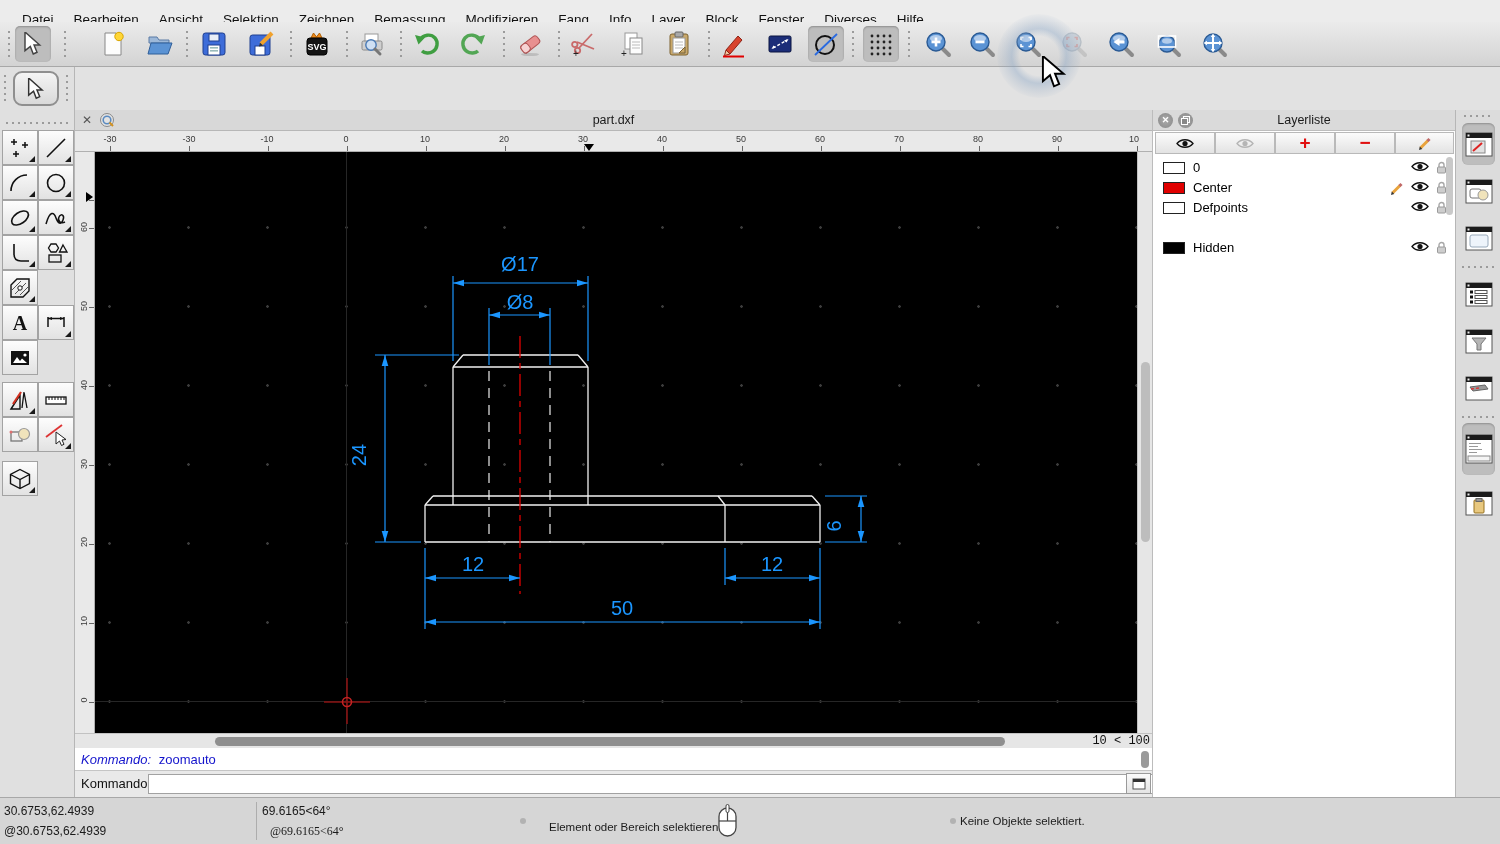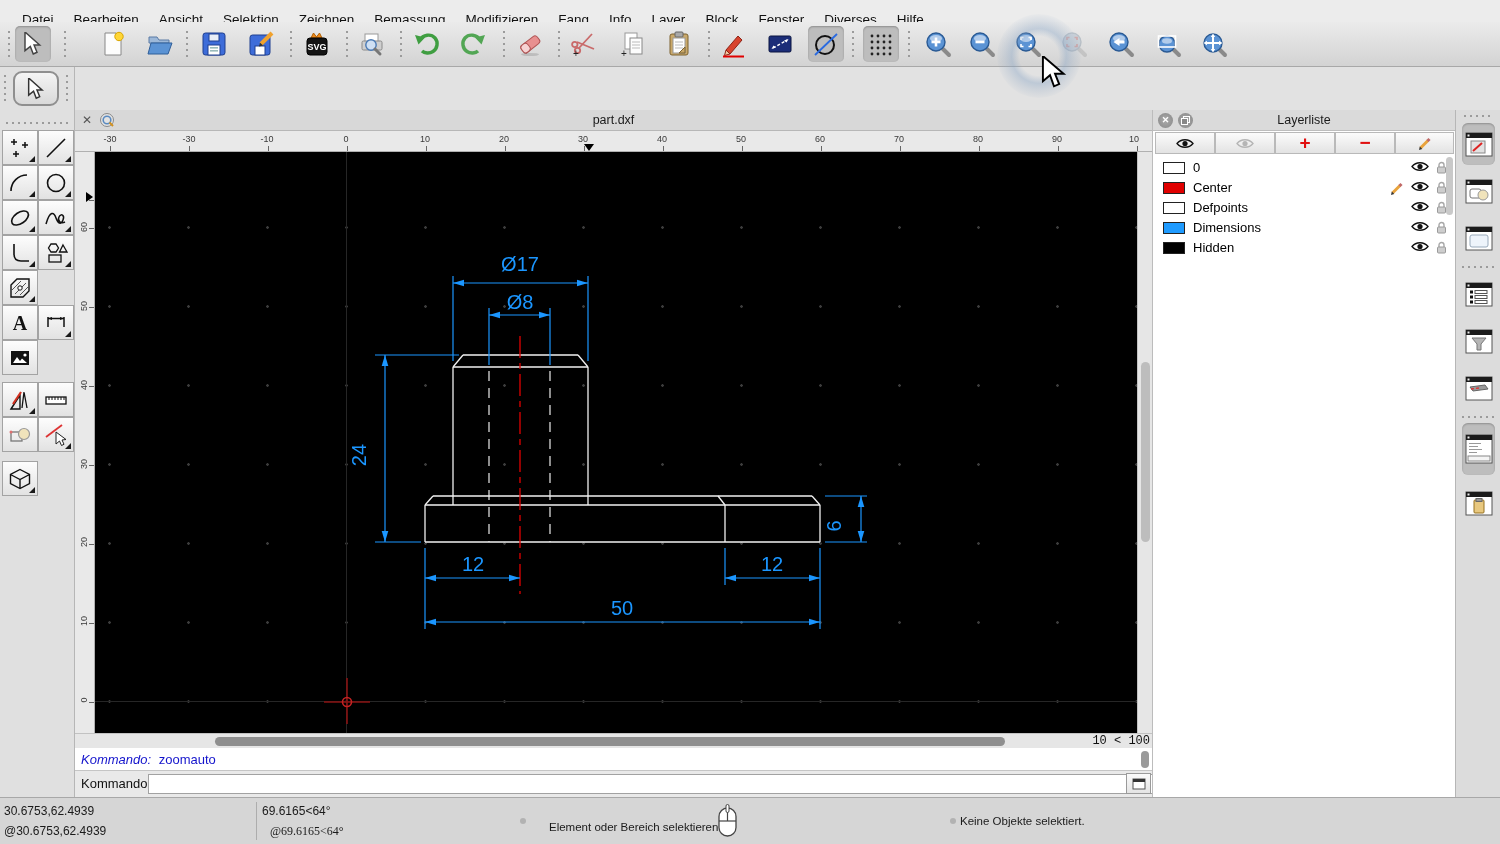--- a/index.html
+++ b/index.html
@@ -805,36 +805,20 @@
             <circle cx="9" cy="5.5" r="2.6" fill="#111"></circle>
           </svg>
         </span>
       <span class="licon" style="left:283px">
         <svg width="11" height="13" viewBox="0 0 11 13">
             <path d="M3,6 V4 a2.5,2.5 0 0 1 5,0 V6" fill="none" stroke="#a8a8a8" stroke-width="1.4"></path>
             <rect x="1.5" y="6" width="8" height="6" rx="1" fill="#cdcdcd" stroke="#9a9a9a"></rect>
           </svg>
         </span>
     </div>
-    <div class="lrow" style="top:63px">
-      <span class="swatch" style="background-color: rgb(31, 155, 255);"></span>
-      <span class="lname">Dimensions</span>
-      <span class="licon" style="left:258px">
-        <svg width="18" height="11" viewBox="0 0 18 11">
-            <path d="M1,5.5 C5,0.5 13,0.5 17,5.5 C13,10.5 5,10.5 1,5.5 Z" fill="none" stroke="#111" stroke-width="1.3"></path>
-            <circle cx="9" cy="5.5" r="2.6" fill="#111"></circle>
-          </svg>
-        </span>
-      <span class="licon" style="left:283px">
-        <svg width="11" height="13" viewBox="0 0 11 13">
-            <path d="M3,6 V4 a2.5,2.5 0 0 1 5,0 V6" fill="none" stroke="#a8a8a8" stroke-width="1.4"></path>
-            <rect x="1.5" y="6" width="8" height="6" rx="1" fill="#cdcdcd" stroke="#9a9a9a"></rect>
-          </svg>
-        </span>
-    </div>
     <div class="lrow" style="top:83px">
       <span class="swatch" style="background-color: rgb(0, 0, 0);"></span>
       <span class="lname">Hidden</span>
       <span class="licon" style="left:258px">
         <svg width="18" height="11" viewBox="0 0 18 11">
             <path d="M1,5.5 C5,0.5 13,0.5 17,5.5 C13,10.5 5,10.5 1,5.5 Z" fill="none" stroke="#111" stroke-width="1.3"></path>
             <circle cx="9" cy="5.5" r="2.6" fill="#111"></circle>
           </svg>
         </span>
       <span class="licon" style="left:283px">

